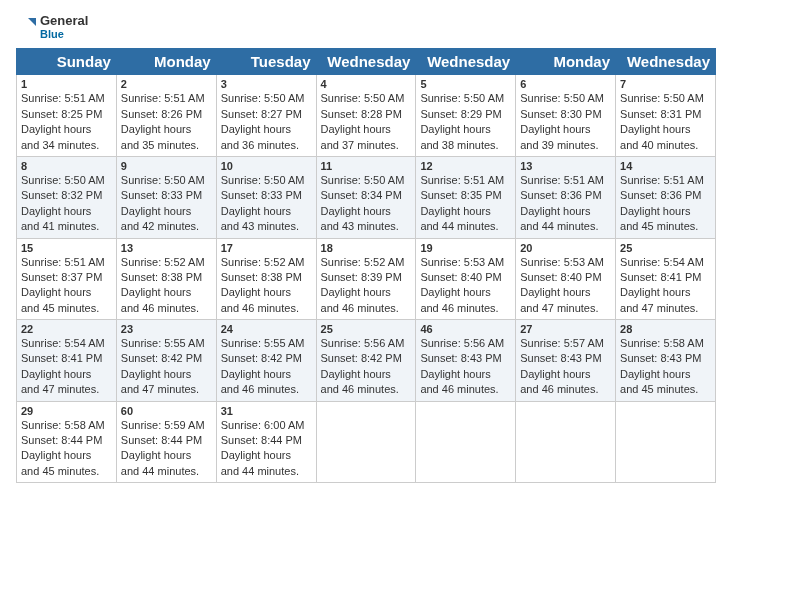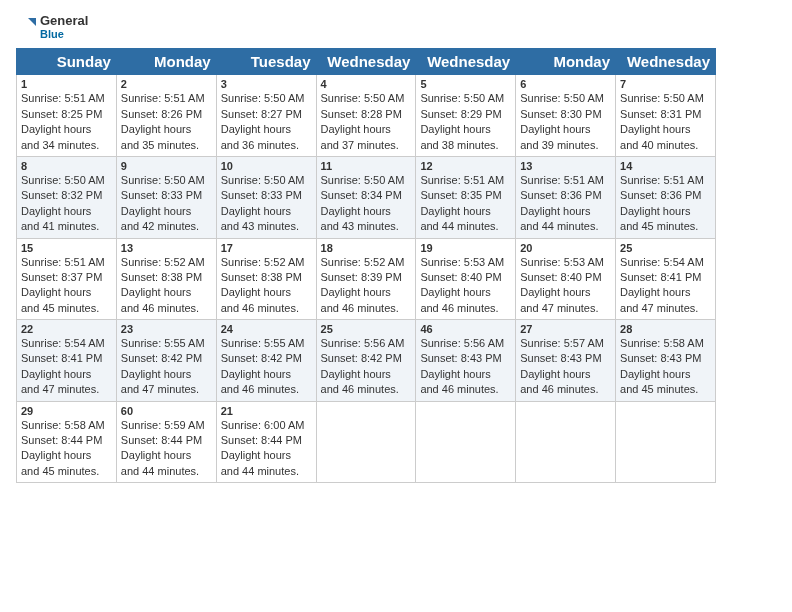--- a/index.html
+++ b/index.html
@@ -240,21 +240,21 @@
         <tr>
           <td>
           <span class="day-num">29</span>
           <span class="day-info">Sunrise: 5:58 AM<br>Sunset: 8:44 PM<br>Daylight hours<br>and 45 minutes.</span>
         </td>
           <td>
           <span class="day-num">60</span>
           <span class="day-info">Sunrise: 5:59 AM<br>Sunset: 8:44 PM<br>Daylight hours<br>and 44 minutes.</span>
         </td>
           <td>
-          <span class="day-num">21</span>
+          <span class="day-num">31</span>
           <span class="day-info">Sunrise: 6:00 AM<br>Sunset: 8:44 PM<br>Daylight hours<br>and 44 minutes.</span>
         </td>
           <td class="empty-cell"></td>
           <td class="empty-cell"></td>
           <td class="empty-cell"></td>
           <td class="empty-cell"></td>
         </tr>
       </tbody>
   </table>
 </div>

